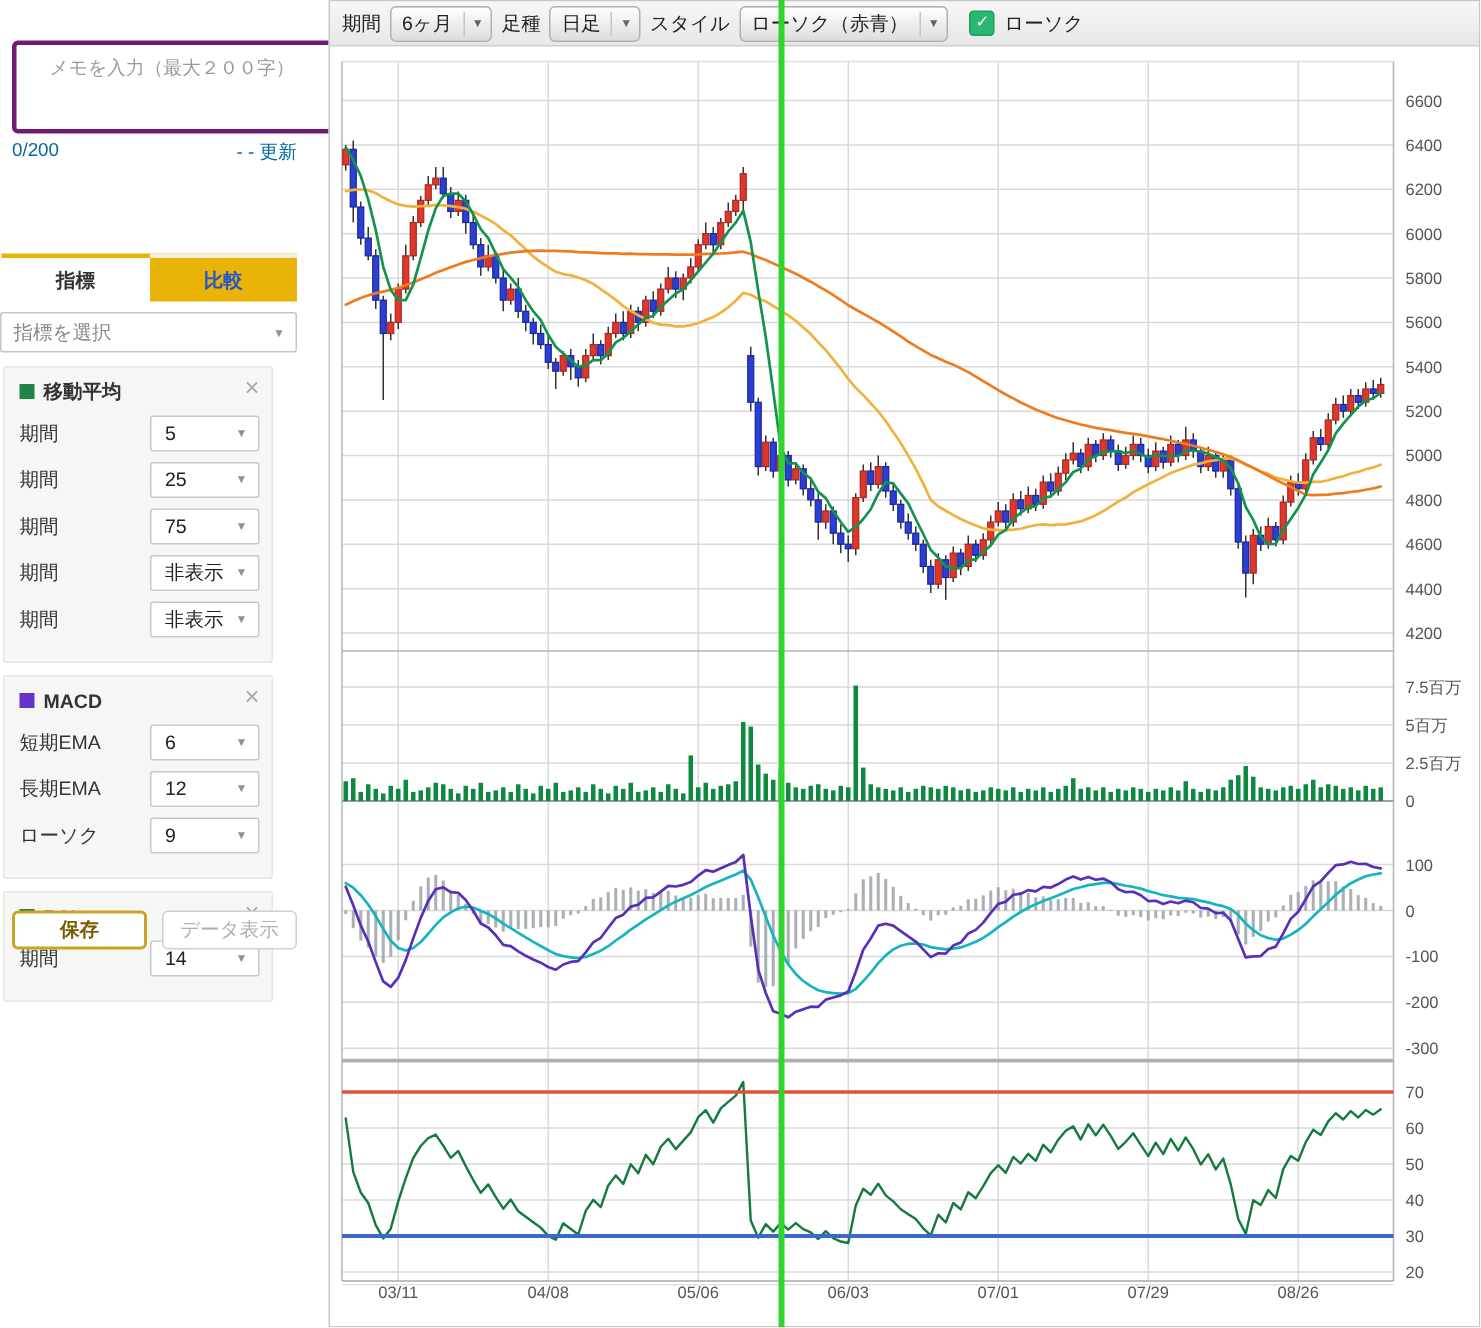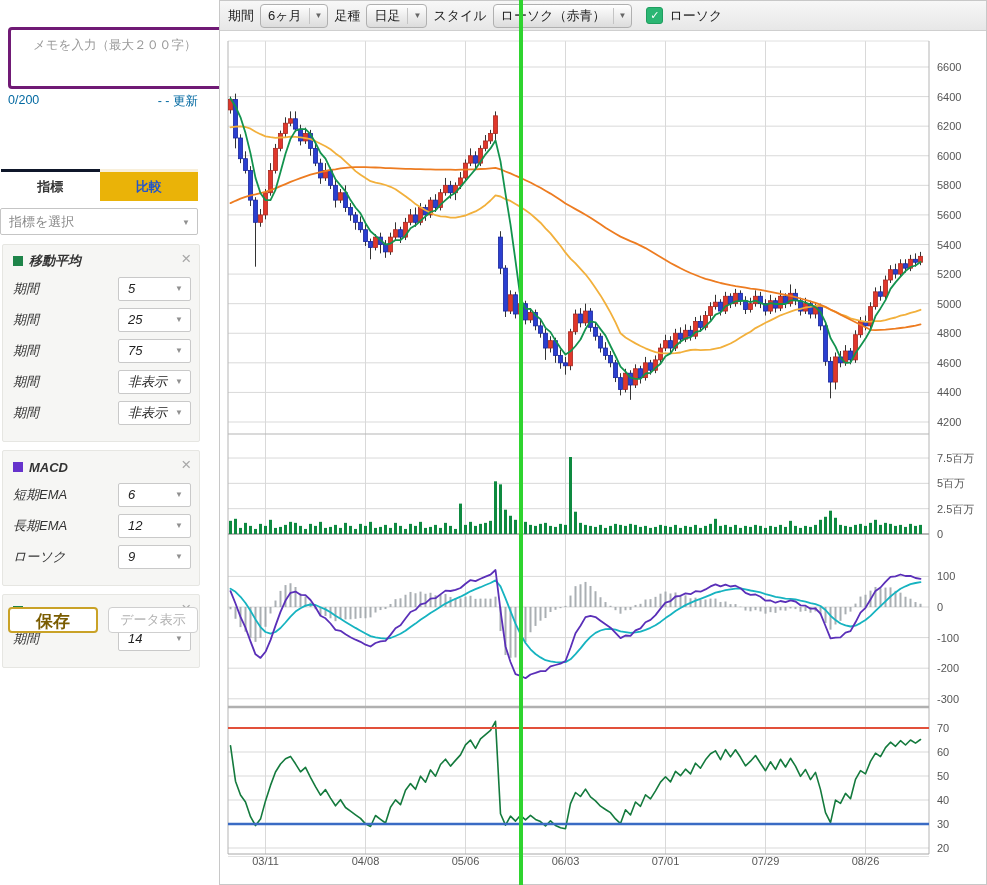--- a/index.html
+++ b/index.html
@@ -8,38 +8,38 @@
 
   
   .sidebar{position:absolute;left:0;top:0;width:219px;height:885px;background:#fff;}
   .memo{position:absolute;left:8px;top:27px;width:176px;height:42px;border:3px solid #701a75;border-radius:4px;
         resize:none;font-family:inherit;font-size:12.5px;color:#333;padding:7px 22px;outline:none;}
   .memo::placeholder{color:#9a9a9a;}
   .memo-meta{position:absolute;left:8px;top:93px;width:190px;display:flex;justify-content:space-between;
              font-size:12.5px;color:#0369a1;}
   .tabs{position:absolute;left:1px;top:169px;width:197px;height:32px;display:flex;}
   .tab{flex:1;text-align:center;font-size:13px;font-weight:bold;line-height:29px;cursor:pointer;}
-  .tab.active{background:#fff;border-top:3px solid #0f172a;color:#333;}
+  .tab.active{background:#fff;border-top:3px solid #eab308;color:#333;}
   .tab.inactive{background:#eab308;border-top:3px solid #f8efda;color:#2255cc;}
   .ind-select{position:absolute;left:0;top:208px;width:188px;height:25px;border:1px solid #c5c5c5;background:#fff;
               font-size:13px;color:#888;line-height:25px;padding-left:8px;border-radius:2px;cursor:pointer;}
   .caret{position:absolute;right:7px;top:50%;transform:translateY(-50%);font-size:8px;color:#909090;}
-  .cards{position:absolute;left:2px;top:244px;width:198px;font-style:italic;}
+  .cards{position:absolute;left:2px;top:244px;width:180px;}
   .card{background:#f6f6f4;border:1px solid #e6e6e2;border-radius:2px;padding:8px 8px 9px 10px;margin-bottom:8px;position:relative;}
   .card-head{display:flex;align-items:center;height:16px;margin-bottom:6px;}
   .swatch{width:10px;height:10px;display:inline-block;margin-right:6px;}
   .card-title{font-size:13px;font-weight:bold;color:#333;}
   .card-close{position:absolute;right:8px;top:6px;font-size:17px;color:#a8a8a8;cursor:pointer;line-height:16px;}
   .card-row{display:flex;align-items:center;margin:8px 0 8px 0;height:23px;}
   .row-label{font-size:13px;color:#333;width:78px;}
   .row-select{position:relative;margin-left:auto;width:62px;height:22px;border:1px solid #c9c9c9;background:#fff;border-radius:2px;
               font-size:13px;color:#222;line-height:22px;padding-left:9px;cursor:pointer;white-space:nowrap;}
   .actions{position:absolute;left:8px;top:607px;width:190px;display:flex;gap:10px;}
   .btn-save{width:90px;height:26px;background:#fff;border:2px solid #c9a227;border-radius:4px;color:#7a5c00;
-            font-weight:bold;font-size:17px;cursor:pointer;font-family:inherit;}
+            font-weight:bold;font-size:13px;cursor:pointer;font-family:inherit;}
   .btn-reset{width:90px;height:26px;background:#fff;border:1px solid #cfcfcf;border-radius:4px;color:#b0b0b0;
              font-size:13px;cursor:pointer;font-family:inherit;}
 
   
   .chart-panel{position:absolute;left:219px;top:0;width:766px;height:883px;border:1px solid #c8c8c8;background:#fff;}
   .toolbar{position:absolute;left:0;top:0;width:100%;height:30px;background:linear-gradient(#f7f7f7,#e7e7e7);
            border-bottom:1px solid #cfcfcf;display:flex;align-items:center;padding-left:8px;box-sizing:border-box;font-size:13px;color:#222;}
   .tb-label{margin:0 6px 0 6px;}
   .tb-btn{display:flex;align-items:center;height:22px;background:linear-gradient(#ffffff,#dcdcdc);
           border:1px solid #b0b0b0;border-radius:4px;cursor:pointer;}

